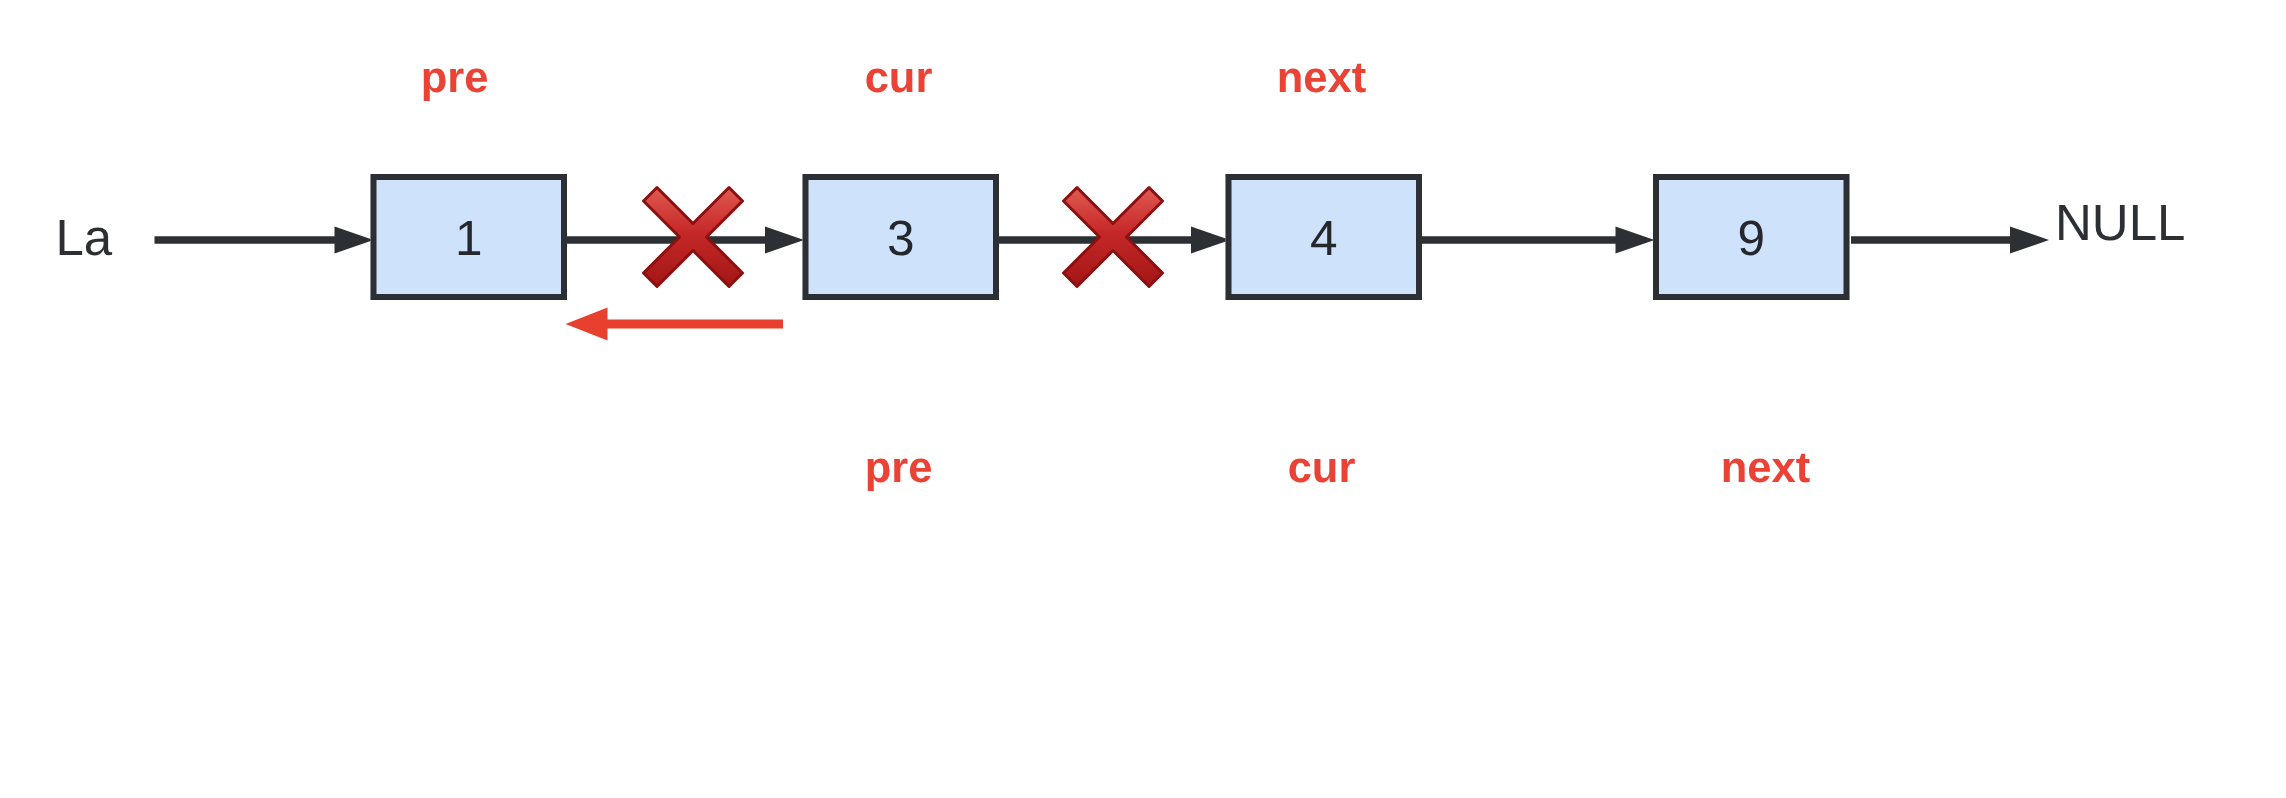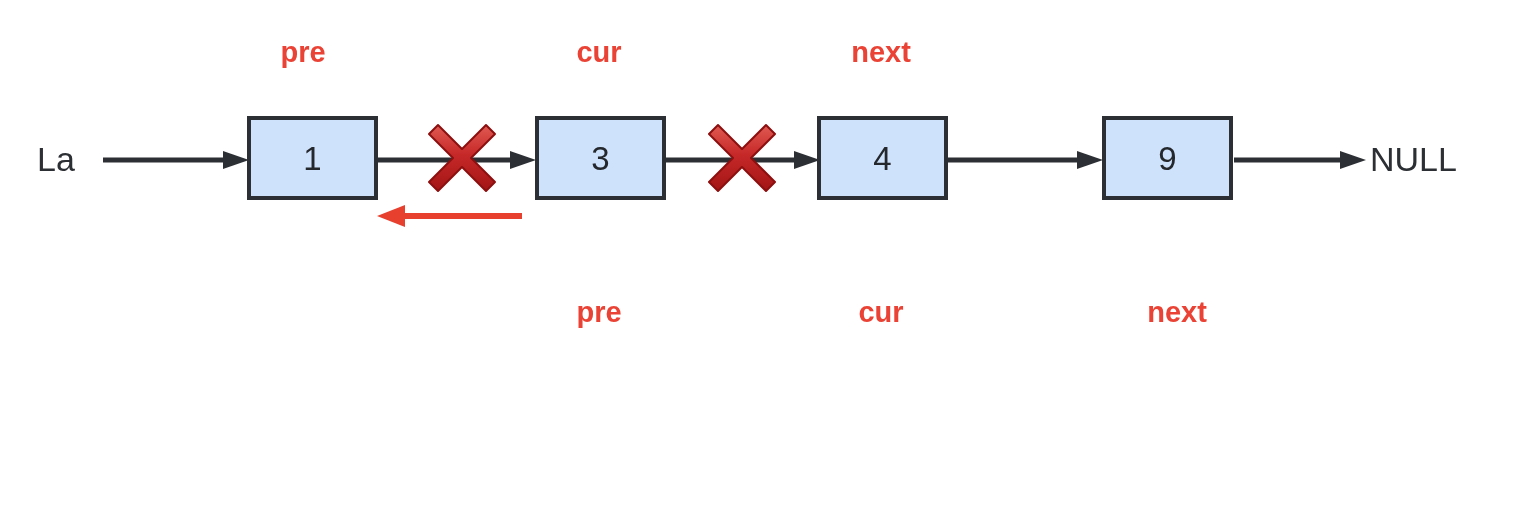--- a/index.html
+++ b/index.html
@@ -172,21 +172,21 @@
       <span>9</span>
     </div>
 
     <div class="arrow-black" style="left:1234px; top:150px; width:132px;">
       <svg width="132" height="20" viewBox="0 0 132 20">
         <line x1="0" y1="10" x2="112" y2="10" stroke="#2c2f33" stroke-width="5"></line>
         <polygon points="106,1 132,10 106,19" fill="#2c2f33"></polygon>
       </svg>
     </div>
 
-    <div class="plain-text" style="left:1370px; top:142px;">NULL</div>
+    <div class="plain-text" style="left:1370px; top:132px;">NULL</div>
 
     <div class="arrow-red" style="left:377px; top:205px; width:145px;">
       <svg width="145" height="22" viewBox="0 0 145 22">
         <line x1="145" y1="11" x2="22" y2="11" stroke="#e8402f" stroke-width="6"></line>
         <polygon points="0,11 28,0 28,22" fill="#e8402f"></polygon>
       </svg>
     </div>
 
   </div>
 

